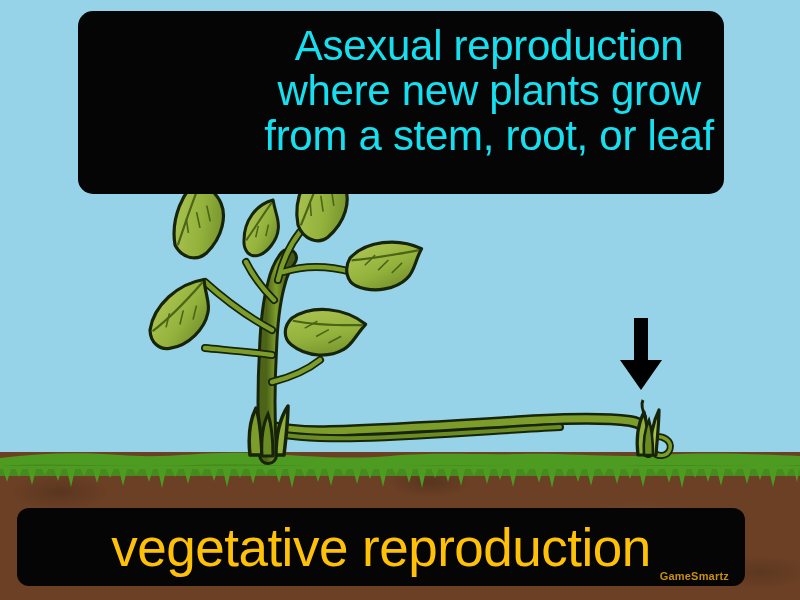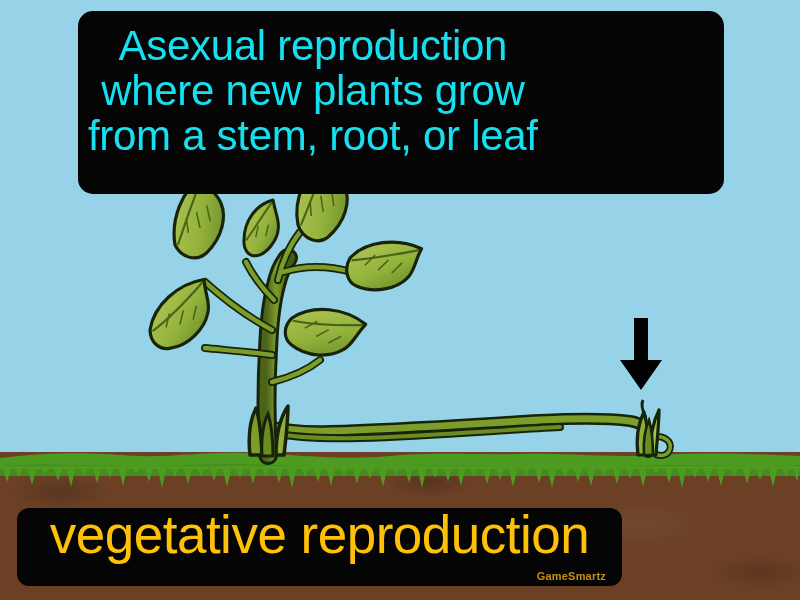--- a/index.html
+++ b/index.html
@@ -60,43 +60,43 @@
   
   .definition-box {
     position: absolute;
     left: 78px; top: 11px;
     width: 646px; height: 183px;
     background: #050505;
     border-radius: 15px;
     box-sizing: border-box;
     display: flex;
     align-items: center;
-    justify-content: flex-start;
+    justify-content: flex-end;
     padding: 2px 10px 24px 10px;
   }
   .definition-text {
     color: #16e0f0;
     font-size: 42px;
     line-height: 1.07;
     text-align: center;
     letter-spacing: -0.3px;
     white-space: pre-line;
     font-family: "Liberation Sans", sans-serif;
   }
 
   
   .title-box {
     position: absolute;
     left: 17px; top: 508px;
-    width: 605px; height: 78px;
+    width: 728px; height: 78px;
     background: #050505;
     border-radius: 12px;
     box-sizing: border-box;
     display: flex;
-    align-items: flex-start;
+    align-items: center;
     justify-content: center;
   }
   .title-text {
     color: #ffc107;
     font-size: 53px;
     line-height: 1;
     letter-spacing: -0.5px;
     text-align: center;
     font-family: "Liberation Sans", sans-serif;
   }

